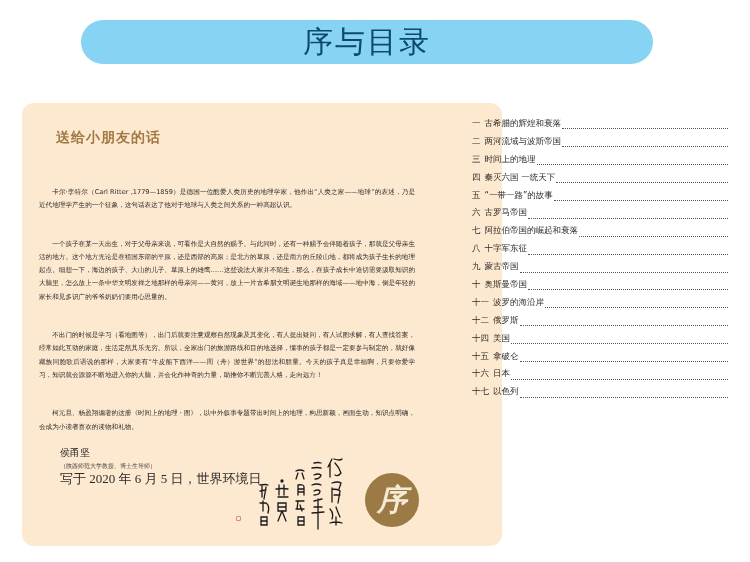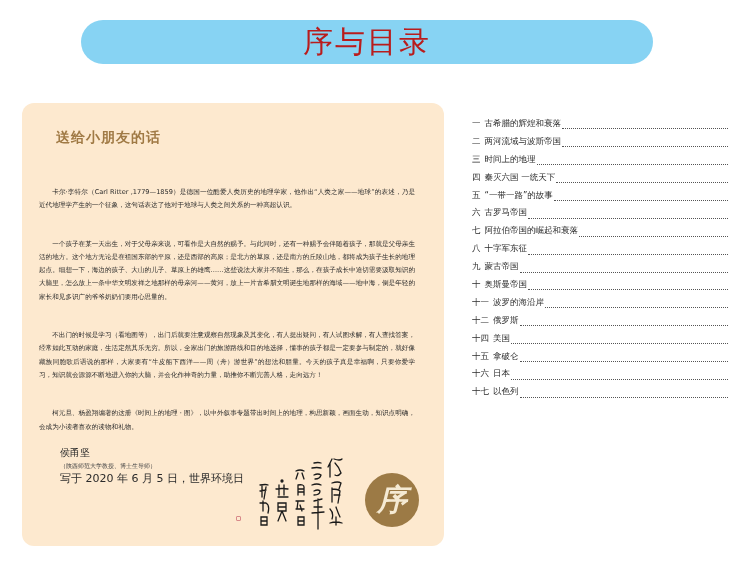--- a/index.html
+++ b/index.html
@@ -5,41 +5,41 @@
   * { margin: 0; padding: 0; box-sizing: border-box; }
   html, body { width: 750px; height: 562px; background: #ffffff; overflow: hidden; }
   body { position: relative; font-family: "DejaVu Sans", sans-serif; color: #222; }
 
   .title-bar {
     position: absolute; left: 81px; top: 20px; width: 572px; height: 44px;
     background: #87d3f3; border-radius: 22px;
     display: flex; align-items: center; justify-content: center;
   }
   .title-bar .title {
-    font-size: 30px; color: #b91c1c; letter-spacing: 2px; font-weight: normal;
+    font-size: 30px; color: #0c4a6e; letter-spacing: 2px; font-weight: normal;
   }
 
   .preface-card {
-    position: absolute; left: 22px; top: 103px; width: 422px; height: 443px;
+    position: absolute; left: 22px; top: 103px; width: 480px; height: 443px;
     background: #fde9cf; border-radius: 12px;
   }
   .preface-heading {
     position: absolute; left: 34px; top: 26px;
     font-size: 14px; font-weight: bold; color: #a07a45; letter-spacing: 1px;
   }
   .preface-body {
     position: absolute; left: 17px; top: 58px; width: 376px;
     font-size: 6.6px; line-height: 13.3px; color: #2b2b2b;
   }
   .preface-body p { text-indent: 2em; margin-bottom: 12px; text-align: justify; margin-top: 25px; }
 
   .sign-block { position: absolute; left: 38px; top: 343px; }
   .sign-name { font-size: 10px; font-weight: normal; color: #2b2b2b; line-height: 13px; }
   .sign-title { font-size: 6px; color: #444; line-height: 13px; font-family: "DejaVu Serif", serif; }
-  .sign-date { font-size: 11px; color: #2b2b2b; line-height: 13px; }
+  .sign-date { font-size: 13px; color: #2b2b2b; line-height: 13px; font-family: Liberation Serif, serif; }
 
   .seal-dot {
     position: absolute; left: 214px; top: 413px; width: 5px; height: 5px;
     border: 1px solid #d88a8a; border-radius: 1px;
   }
   .calligraphy {
     position: absolute; left: 226px; top: 352px; width: 100px; height: 78px;
   }
   .seal-circle {
     position: absolute; left: 343px; top: 370px; width: 54px; height: 54px;

